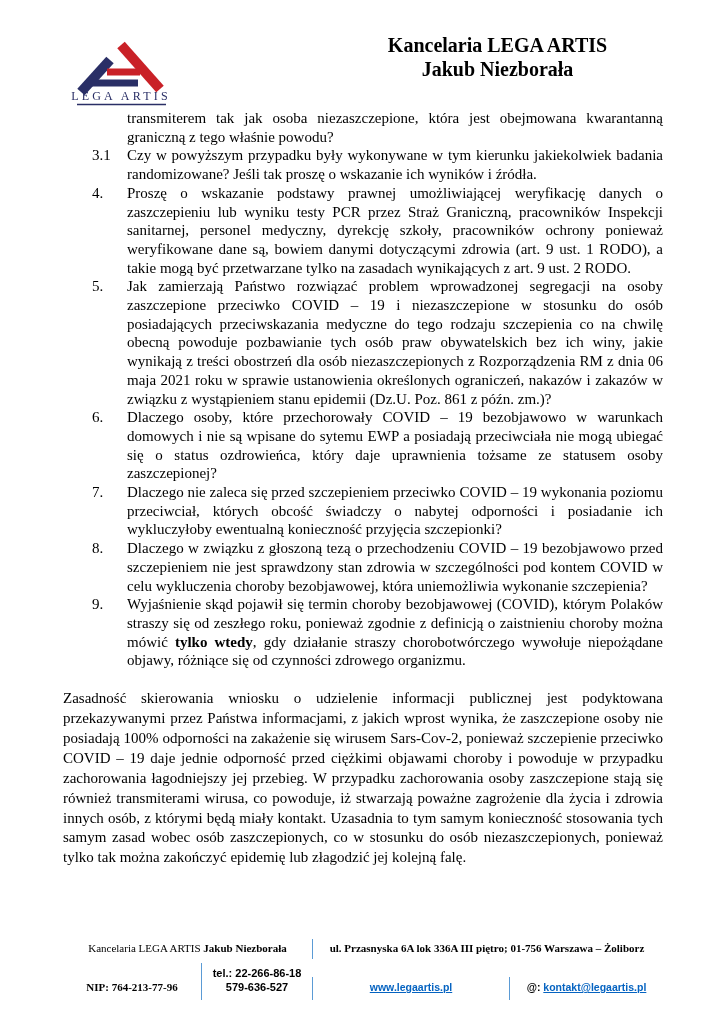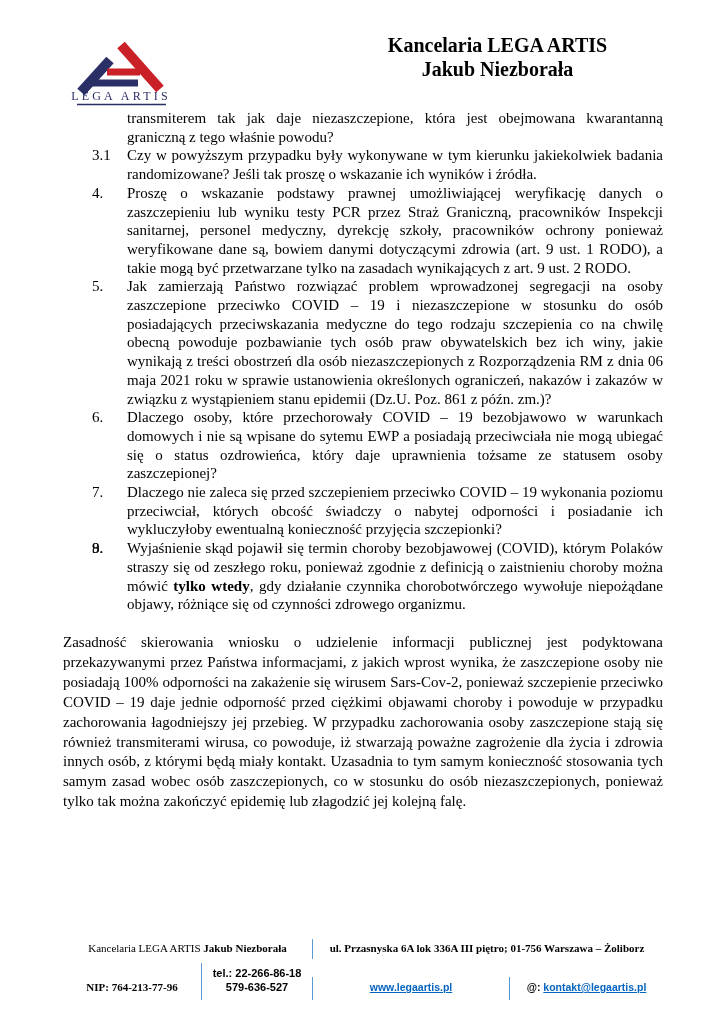--- a/index.html
+++ b/index.html
@@ -64,21 +64,21 @@
     </svg>
   </div>
 
   <div class="header-title">
     <div>Kancelaria LEGA ARTIS</div>
     <div>Jakub Niezborała</div>
   </div>
 
   <div class="content">
 
-    <p class="intro">transmiterem tak jak daje niezaszczepione, która jest obejmowana kwarantanną graniczną z tego właśnie powodu?</p>
+    <p class="intro">transmiterem tak jak osoba niezaszczepione, która jest obejmowana kwarantanną graniczną z tego właśnie powodu?</p>
 
     <div class="qlist">
 
       <div class="li">
         <span class="num">3.1</span>
         <span>Czy w powyższym przypadku były wykonywane w tym kierunku jakiekolwiek badania randomizowane? Jeśli tak proszę o wskazanie ich wyników i źródła.</span>
       </div>
 
       <div class="li">
         <span class="num">4.</span>
@@ -95,25 +95,26 @@
         <span>Dlaczego osoby, które przechorowały COVID – 19 bezobjawowo w warunkach domowych i nie są wpisane do sytemu EWP a posiadają przeciwciała nie mogą ubiegać się o status ozdrowieńca, który daje uprawnienia tożsame ze statusem osoby zaszczepionej?</span>
       </div>
 
       <div class="li">
         <span class="num">7.</span>
         <span>Dlaczego nie zaleca się przed szczepieniem przeciwko COVID – 19 wykonania poziomu przeciwciał, których obcość świadczy o nabytej odporności i posiadanie ich wykluczyłoby ewentualną konieczność przyjęcia szczepionki?</span>
       </div>
 
       <div class="li">
         <span class="num">8.</span>
+        <span>Dlaczego w związku z głoszoną tezą o przechodzeniu COVID – 19 bezobjawowo przed szczepieniem nie jest sprawdzony stan zdrowia w szczególności pod kontem COVID w celu wykluczenia choroby bezobjawowej, która uniemożliwia wykonanie szczepienia?</span>
       </div>
 
       <div class="li">
         <span class="num">9.</span>
-        <span><span>Wyjaśnienie skąd pojawił się termin choroby bezobjawowej (COVID), którym Polaków straszy się od zeszłego roku, ponieważ zgodnie z definicją o zaistnieniu choroby można mówić </span><b>tylko wtedy</b><span>, gdy działanie czynnika chorobotwórczego wywołuje niepożądane objawy, różniące się od czynności zdrowego organizmu.</span></span>
+        <span><span>Wyjaśnienie skąd pojawił się termin choroby bezobjawowej (COVID), którym Polaków straszy się od zeszłego roku, ponieważ zgodnie z definicją o zaistnieniu choroby można mówić </span><b>tylko wtedy</b><span>, gdy działanie straszy chorobotwórczego wywołuje niepożądane objawy, różniące się od czynności zdrowego organizmu.</span></span>
       </div>
 
     </div>
 
     <p class="closing">Zasadność skierowania wniosku o udzielenie informacji publicznej jest podyktowana przekazywanymi przez Państwa informacjami, z jakich wprost wynika, że zaszczepione osoby nie posiadają 100% odporności na zakażenie się wirusem Sars-Cov-2, ponieważ szczepienie przeciwko COVID – 19 daje jednie odporność przed ciężkimi objawami choroby i powoduje w przypadku zachorowania łagodniejszy jej przebieg. W przypadku zachorowania osoby zaszczepione stają się również transmiterami wirusa, co powoduje, iż stwarzają poważne zagrożenie dla życia i zdrowia innych osób, z którymi będą miały kontakt. Uzasadnia to tym samym konieczność stosowania tych samym zasad wobec osób zaszczepionych, co w stosunku do osób niezaszczepionych, ponieważ tylko tak można zakończyć epidemię lub złagodzić jej kolejną falę.</p>
   </div>
 
   <div class="footer">
     <div class="f-row1">
       <div class="c1">

